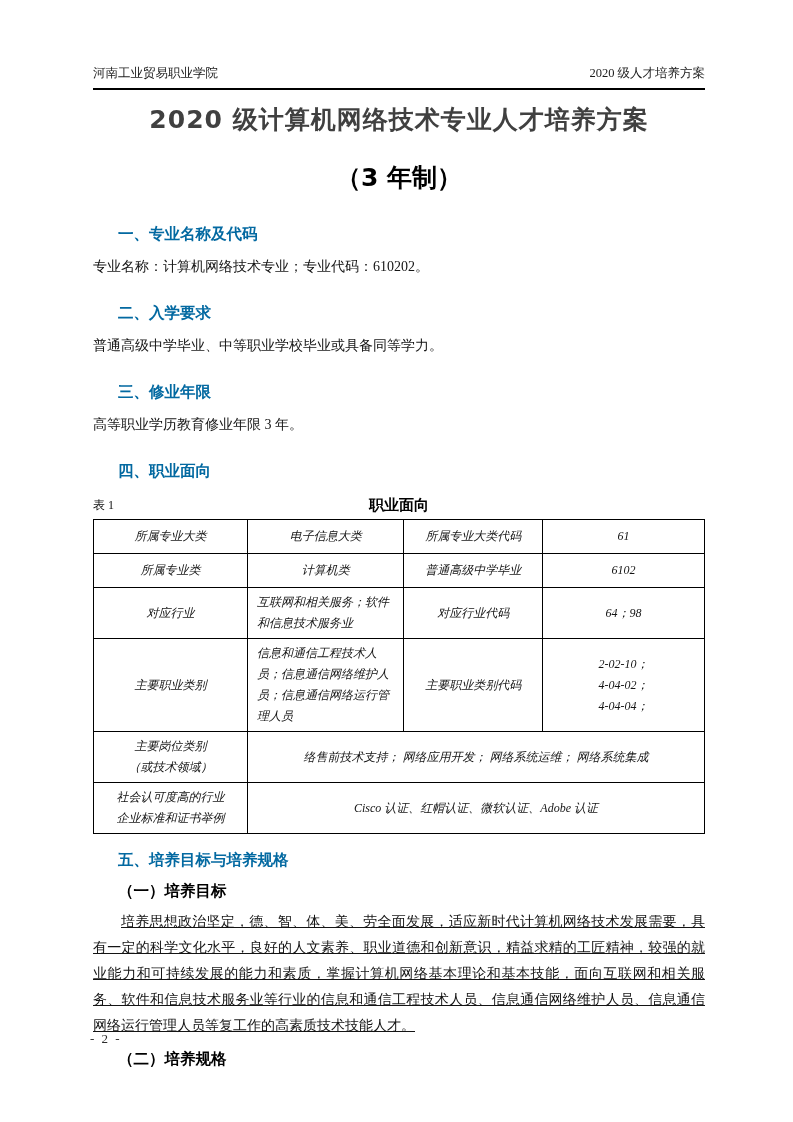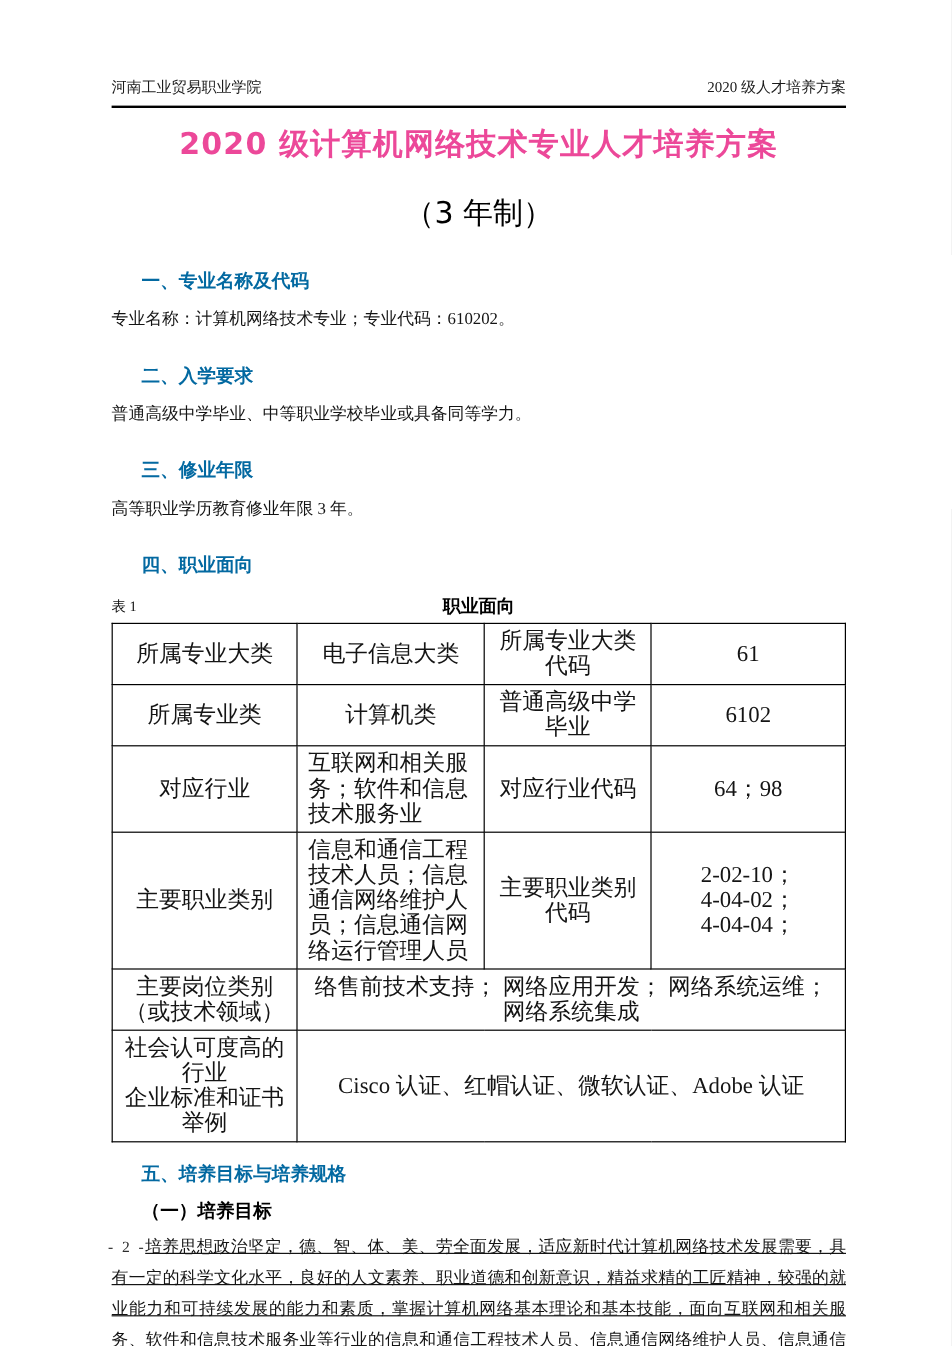--- a/index.html
+++ b/index.html
@@ -30,28 +30,28 @@
   }
 
   
   .doc-title {
     margin-top: 13px;
     text-align: center;
     font-family: "DejaVu Sans", "Liberation Sans", sans-serif;
     font-weight: bold;
     font-size: 25px;
     line-height: 33px;
-    color: #ec4899;
+    color: #404040;
     letter-spacing: 1px;
   }
   .doc-subtitle {
     margin-top: 25px;
     text-align: center;
     font-family: "DejaVu Sans", "Liberation Sans", sans-serif;
-    font-weight: normal;
+    font-weight: bold;
     font-size: 25px;
     line-height: 33px;
     color: #000000;
   }
 
   
   .sec-heading {
     font-family: "DejaVu Sans", "Liberation Sans", sans-serif;
     font-weight: bold;
     font-size: 15.5px;
@@ -91,26 +91,27 @@
 
   
   table.occ {
     width: 100%;
     border-collapse: collapse;
     table-layout: fixed;
     margin-top: 3px;
   }
   table.occ td {
     border: 1.5px solid #000000;
-    font-size: 19px;
+    font-size: 12px;
     line-height: 21px;
     text-align: center;
     vertical-align: middle;
     padding: 4px 9px;
     color: #141414;
+    font-style: italic;
   }
   table.occ td.left { text-align: left; }
   .h-sm  { height: 34px; }
   .h-md  { height: 50px; }
   .h-lg  { height: 84px; }
   .h-r5  { height: 42px; }
   .h-r6  { height: 48px; }
   .h-r7  { height: 48px; }
 
   

